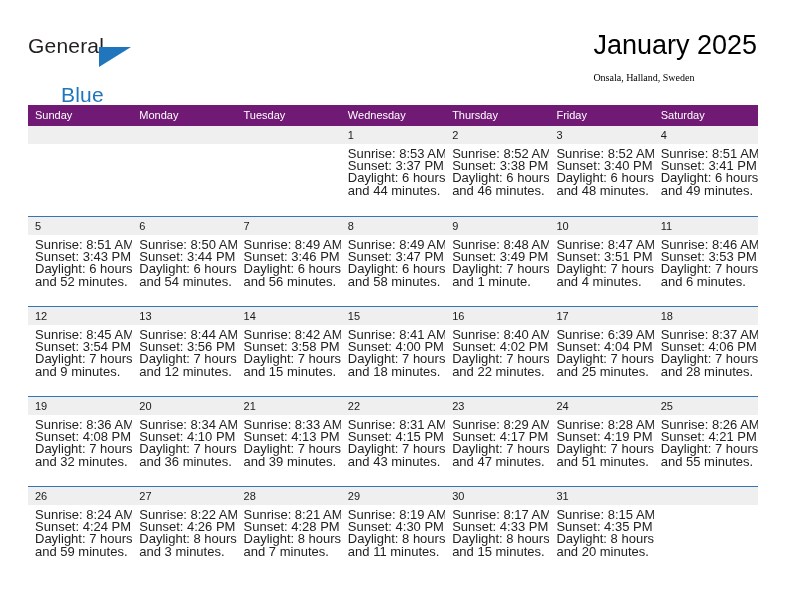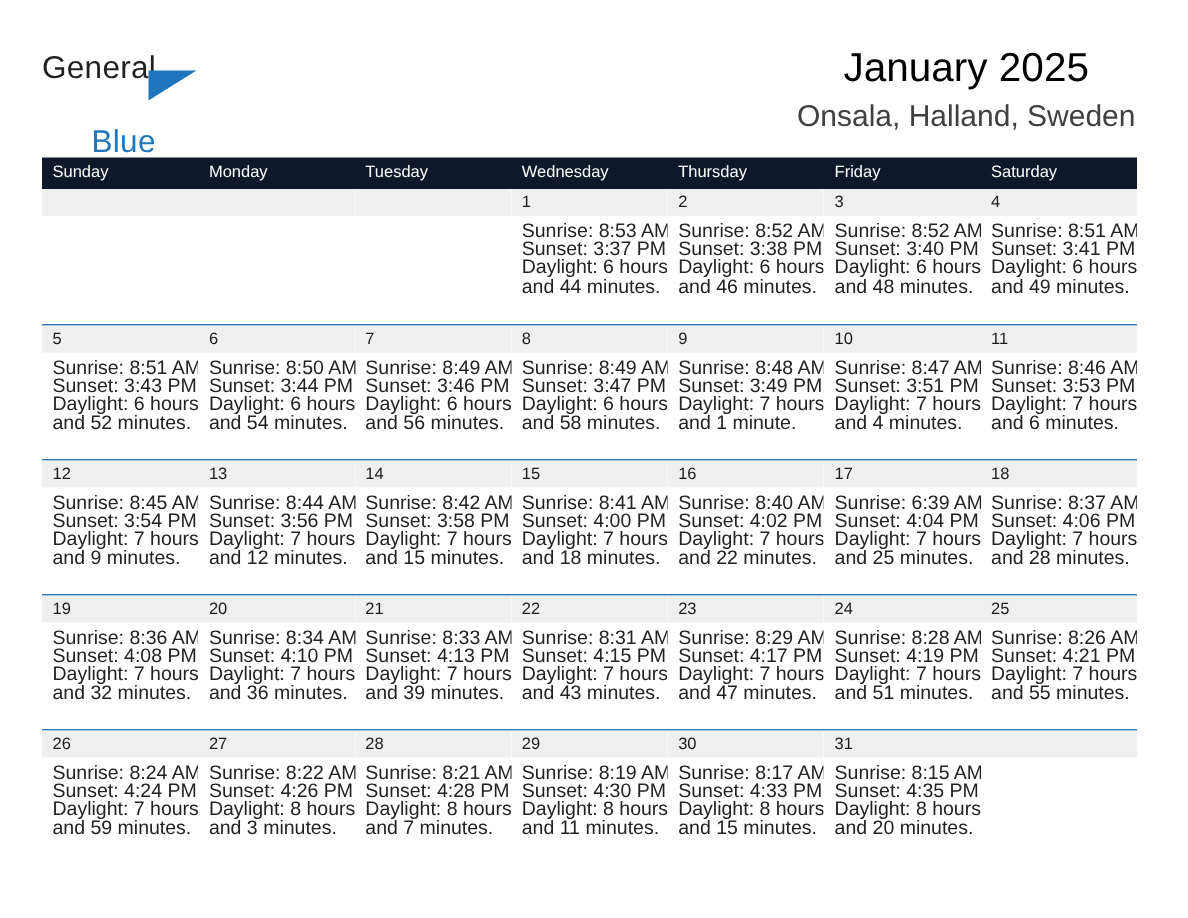--- a/index.html
+++ b/index.html
@@ -64,48 +64,49 @@
     width: 0;
     height: 0;
     border-left: 32px solid #1f76bd;
     border-bottom: 20px solid transparent;
   }
 
   .title-block {
     position: absolute;
     right: 0;
     top: 0;
-    text-align: center;
+    text-align: left;
   }
   .cal-title {
     font-size: 27px;
     line-height: 34px;
     font-weight: normal;
     color: #000000;
     margin: 0;
     white-space: nowrap;
   }
   .cal-subtitle {
-    font-size: 20px;
+    font-size: 10px;
     line-height: 20px;
-    color: #404040;
+    color: #000000;
     margin: 6px 0 0 0;
     white-space: nowrap;
+    font-family: Liberation Serif, serif;
   }
 
   
   .calendar {
     position: absolute;
     left: 28px;
     top: 105px;
     width: 730px;
   }
   .weekday-row {
     display: flex;
-    background: #0f172a;
+    background: #701a75;
     height: 21px;
   }
   .weekday-cell {
     flex: 1 1 0;
     color: #ffffff;
     font-size: 11px;
     line-height: 21px;
     padding-left: 7px;
     box-sizing: border-box;
     white-space: nowrap;

